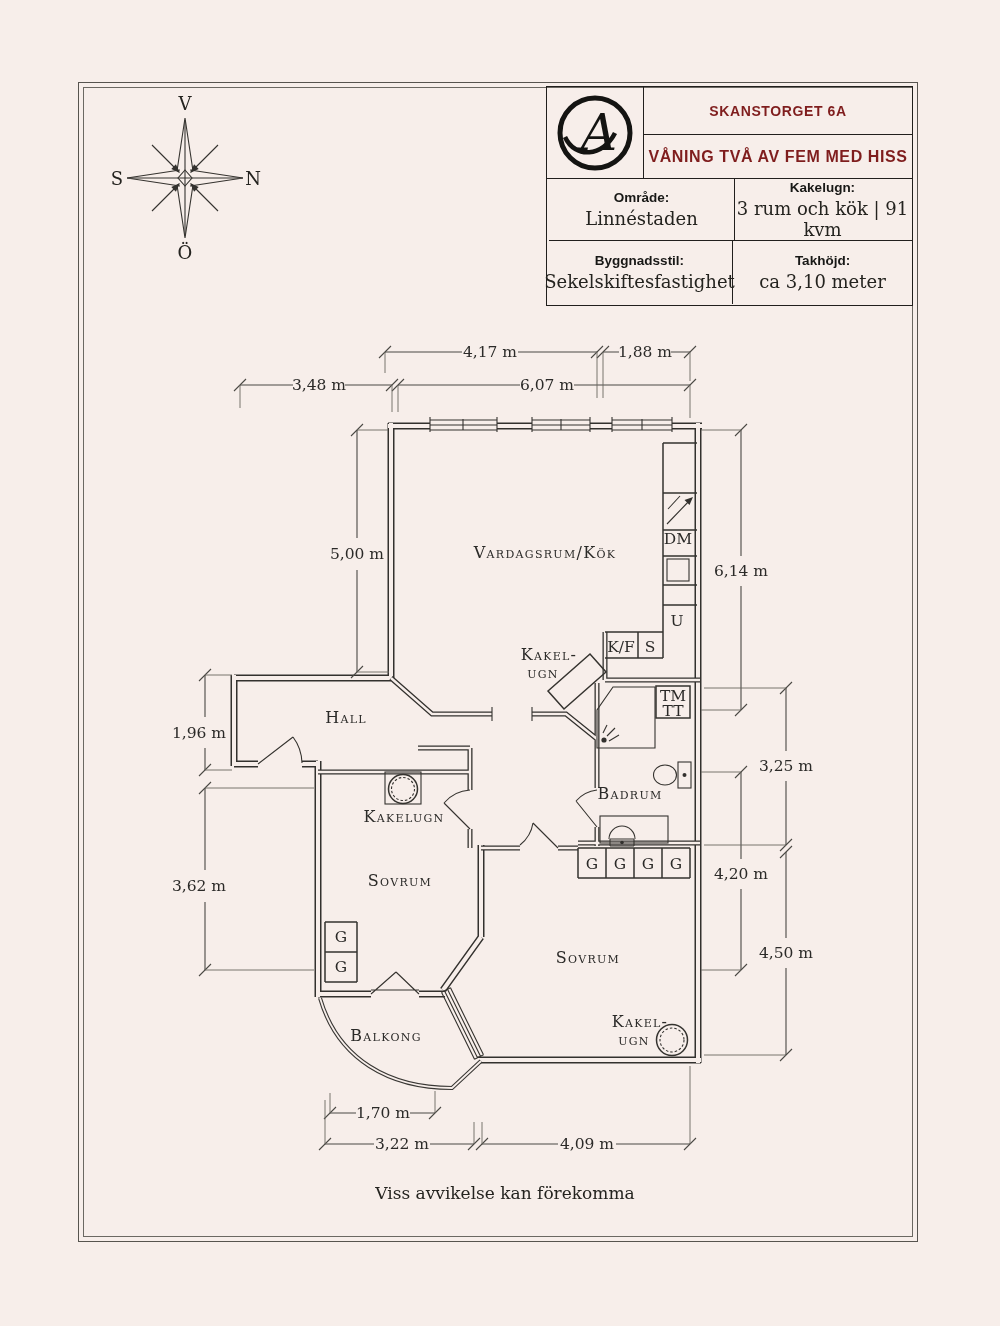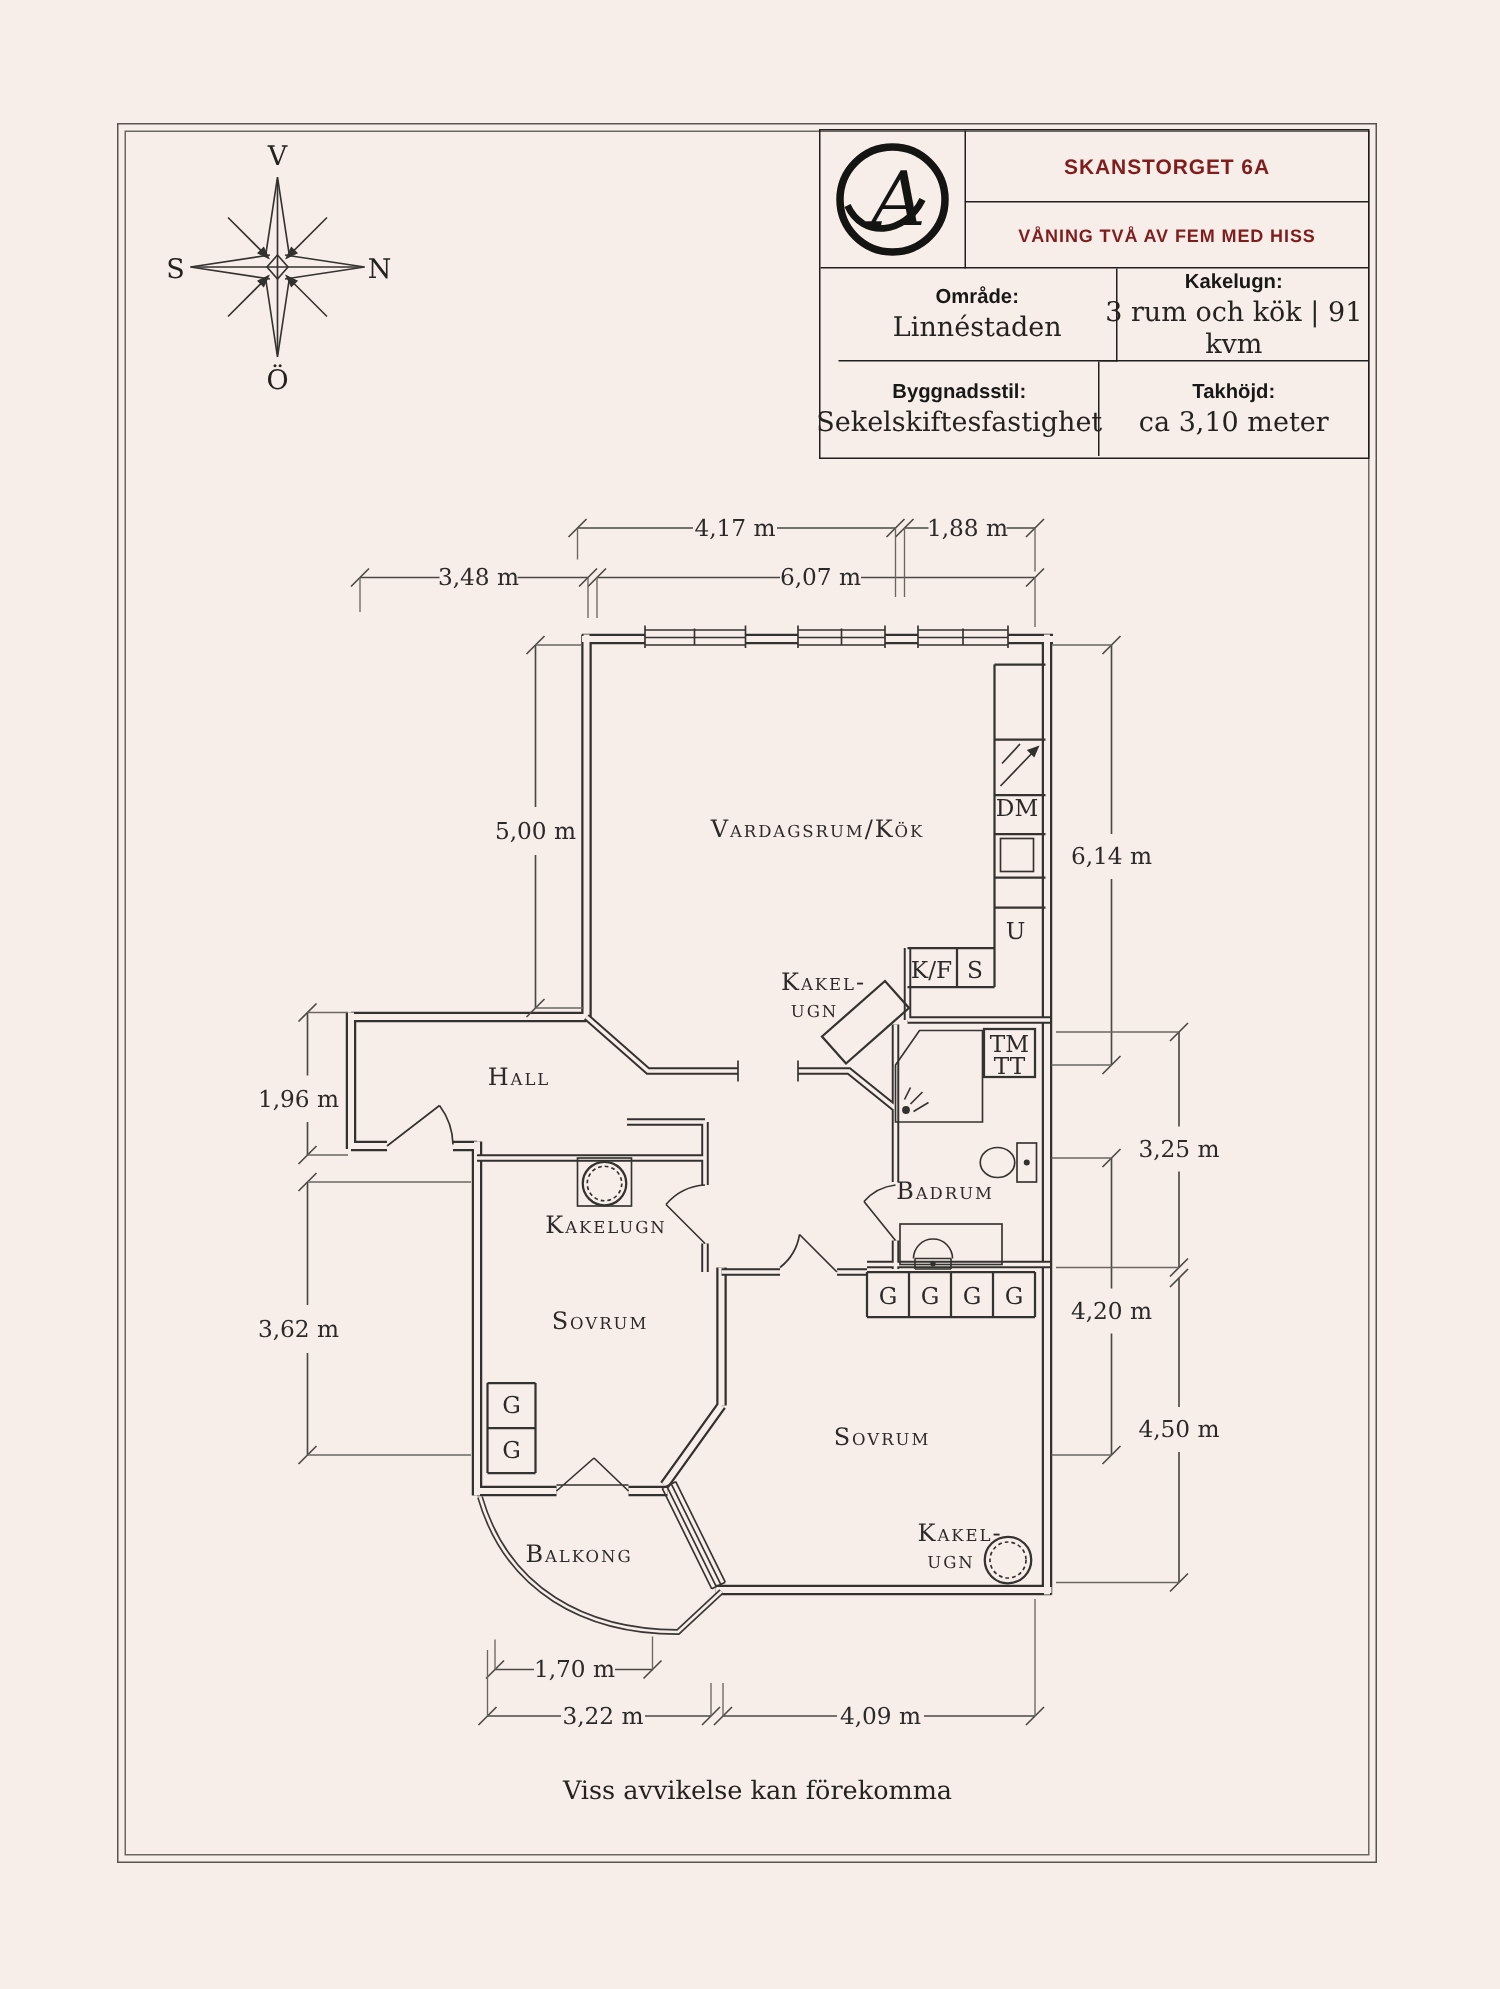--- a/index.html
+++ b/index.html
@@ -15,21 +15,21 @@
   .frame-inner{position:absolute;left:4px;top:4px;right:4px;bottom:4px;
     border:1px solid #6b6862;}
   
   .tblock{position:absolute;left:546px;top:86px;width:365px;height:218px;
     border:1.3px solid #211f1d;}
   .tb-cell{position:absolute;box-sizing:border-box;display:flex;flex-direction:column;
     align-items:center;justify-content:center;text-align:center;}
   .tb-logo{left:0;top:0;width:97px;height:92px;border-right:1.3px solid #211f1d;border-bottom:1.3px solid #211f1d;}
   .tb-addr{left:97px;top:0;width:268px;height:48px;border-bottom:1.3px solid #211f1d;}
   .tb-floor{left:97px;top:48px;width:268px;height:44px;border-bottom:1.3px solid #211f1d;}
-  .tb-r3l{left:12px;top:92px;width:186px;height:62px;border-right:1.3px solid #211f1d;border-bottom:1.3px solid #211f1d;}
+  .tb-r3l{left:2px;top:92px;width:186px;height:62px;border-right:1.3px solid #211f1d;border-bottom:1.3px solid #211f1d;}
   .tb-r3r{left:186px;top:92px;width:179px;height:62px;border-bottom:1.3px solid #211f1d;}
   .tb-r4l{left:0;top:154px;width:186px;height:63px;border-right:1.3px solid #211f1d;}
   .tb-r4r{left:186px;top:154px;width:179px;height:63px;}
   .tb-sans{font-family:"Liberation Sans","DejaVu Sans",sans-serif;font-weight:bold;
     font-size:14px;letter-spacing:.6px;color:#7f1d1d;}
   .tb-label{font-family:"Liberation Sans","DejaVu Sans",sans-serif;font-weight:bold;
     font-size:13.5px;color:#181816;margin-bottom:3px;}
   .tb-value{font-size:18px;color:#24231f;}
   
   .w7{stroke:#33312e;stroke-width:7;fill:none;stroke-linecap:butt;}
@@ -69,21 +69,21 @@
       <svg width="84" height="84" viewBox="-42 -42 84 84">
         <circle cx="0" cy="0" r="35" fill="none" stroke="#141412" stroke-width="5"></circle>
         <path d="M-30,4 C-20,26 8,24 20,0" fill="none" stroke="#141412" stroke-width="4.5"></path>
         <text class="logo-a" x="4" y="17">A</text>
       </svg>
     </div>
     <div class="tb-cell tb-addr">
       <div class="tb-sans">SKANSTORGET 6A</div>
     </div>
     <div class="tb-cell tb-floor">
-      <div class="tb-sans" style="font-size:12px">VÅNING TVÅ AV FEM MED HISS</div>
+      <div class="tb-sans" style="font-size:16px">VÅNING TVÅ AV FEM MED HISS</div>
     </div>
     <div class="tb-cell tb-r3l">
       <div class="tb-label">Område:</div>
       <div class="tb-value">Linnéstaden</div>
     </div>
     <div class="tb-cell tb-r3r">
       <div class="tb-label">Kakelugn:</div>
       <div class="tb-value">3 rum och kök | 91 kvm</div>
     </div>
     <div class="tb-cell tb-r4l">

